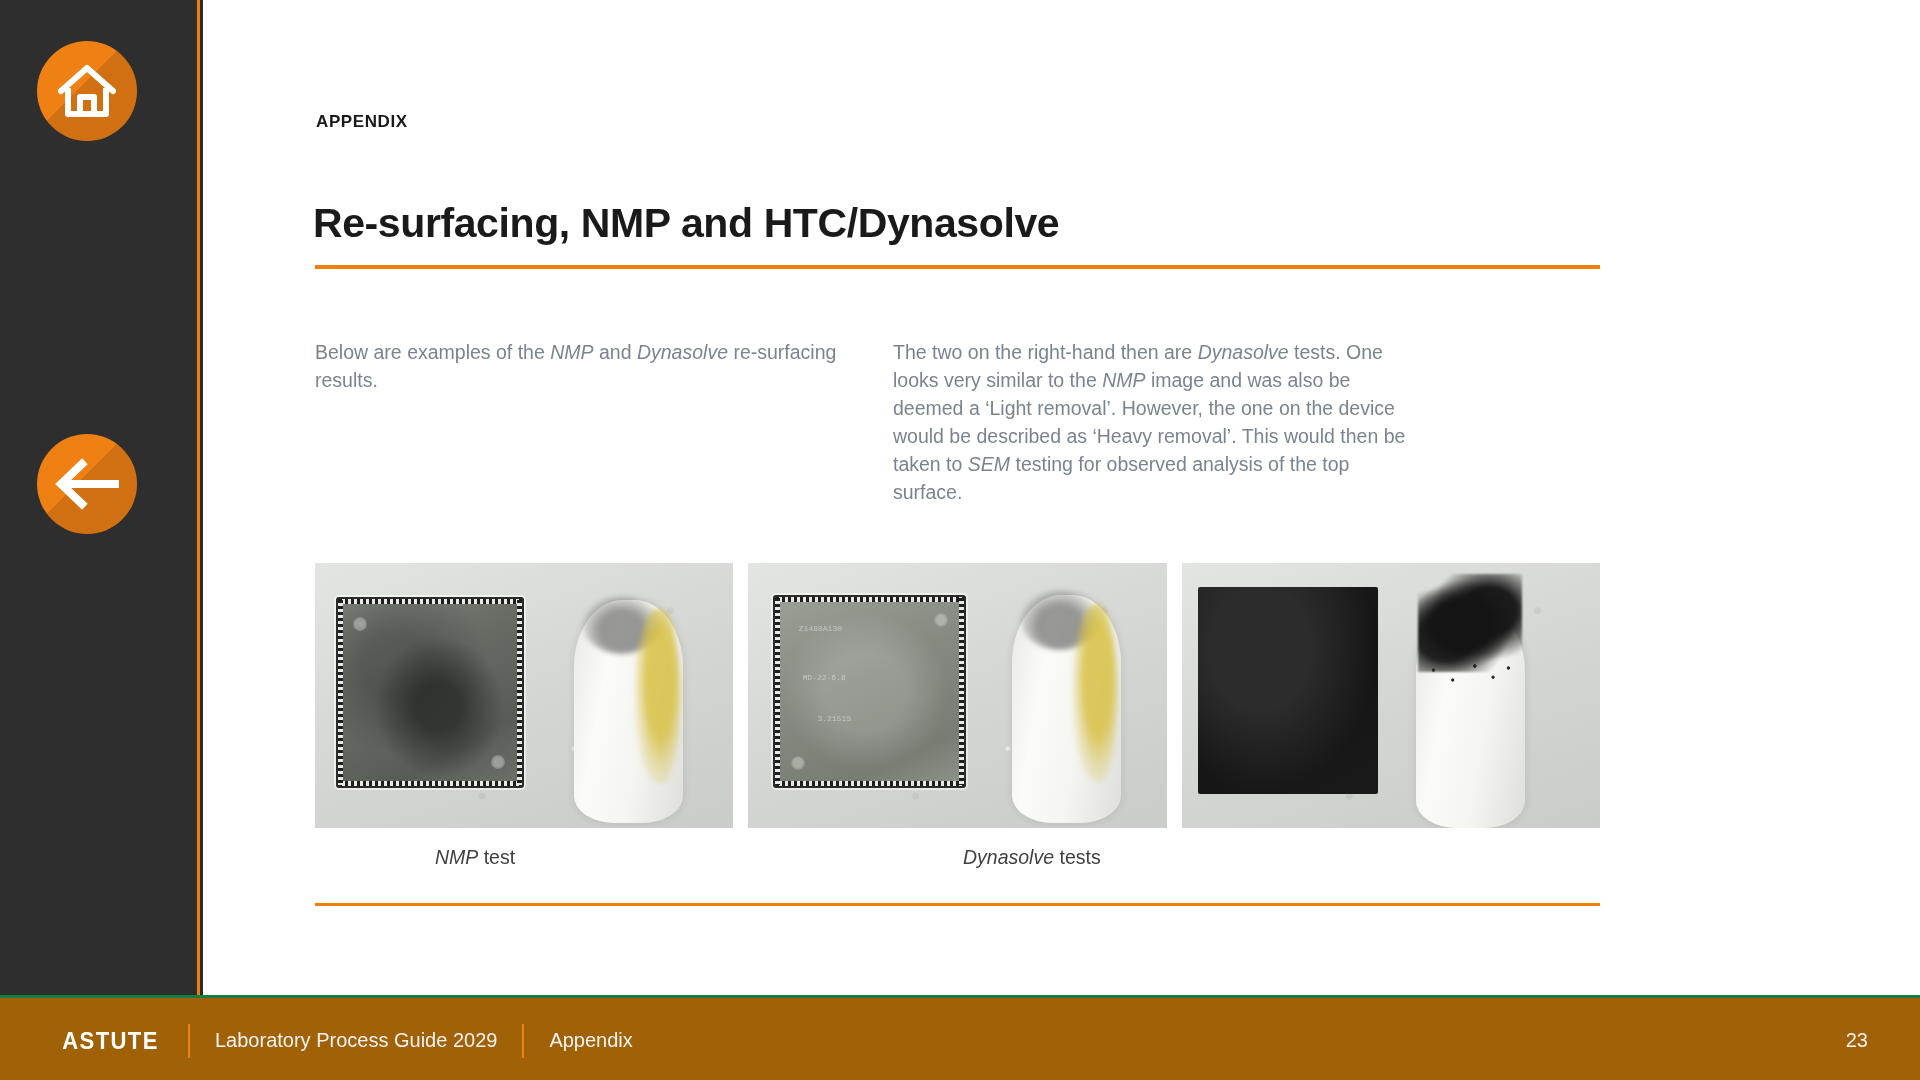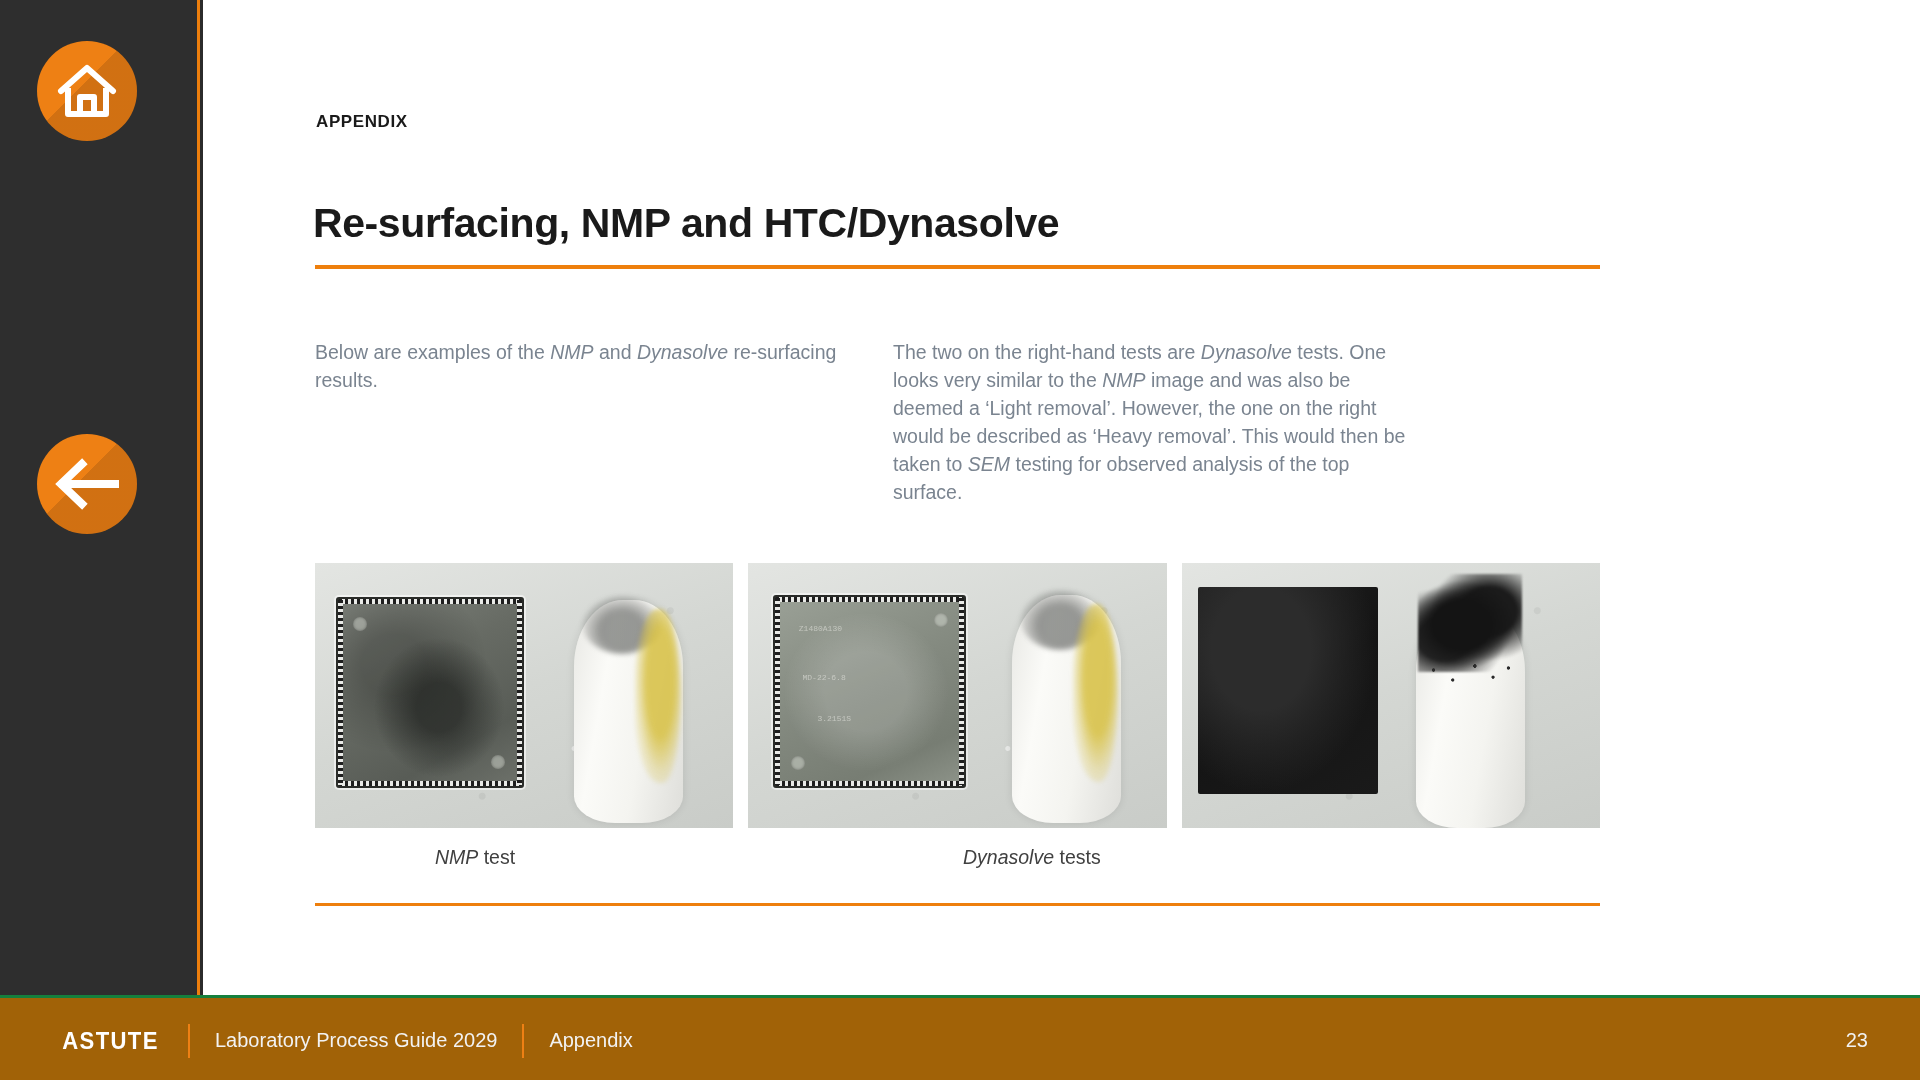--- a/index.html
+++ b/index.html
@@ -247,21 +247,21 @@
 <div class="slide">
 
   <div class="eyebrow">APPENDIX</div>
   <div class="title">Re-surfacing, NMP and HTC/Dynasolve</div>
   <div class="rule-top"></div>
 
   <div class="col col-left">
       <p><span>Below are examples of the </span><i>NMP</i><span> and </span><i>Dynasolve</i><span> re-surfacing results.</span></p>
     </div>
   <div class="col col-right">
-      <p><span>The two on the right-hand tests are </span><i>Dynasolve</i><span> tests. One looks very similar to the </span><i>NMP</i><span> image and was also be deemed a ‘Light removal’. However, the one on the right would be described as ‘Heavy removal’. This would then be taken to </span><i>SEM</i><span> testing for observed analysis of the top surface.</span></p>
+      <p><span>The two on the right-hand then are </span><i>Dynasolve</i><span> tests. One looks very similar to the </span><i>NMP</i><span> image and was also be deemed a ‘Light removal’. However, the one on the device would be described as ‘Heavy removal’. This would then be taken to </span><i>SEM</i><span> testing for observed analysis of the top surface.</span></p>
     </div>
 
   <div class="photos">
 
     <div class="photo">
       <div class="paper"></div>
       <div class="chip chip-a">
         <div class="pins-h t"></div>
         <div class="pins-h b"></div>
         <div class="pins-v l"></div>

